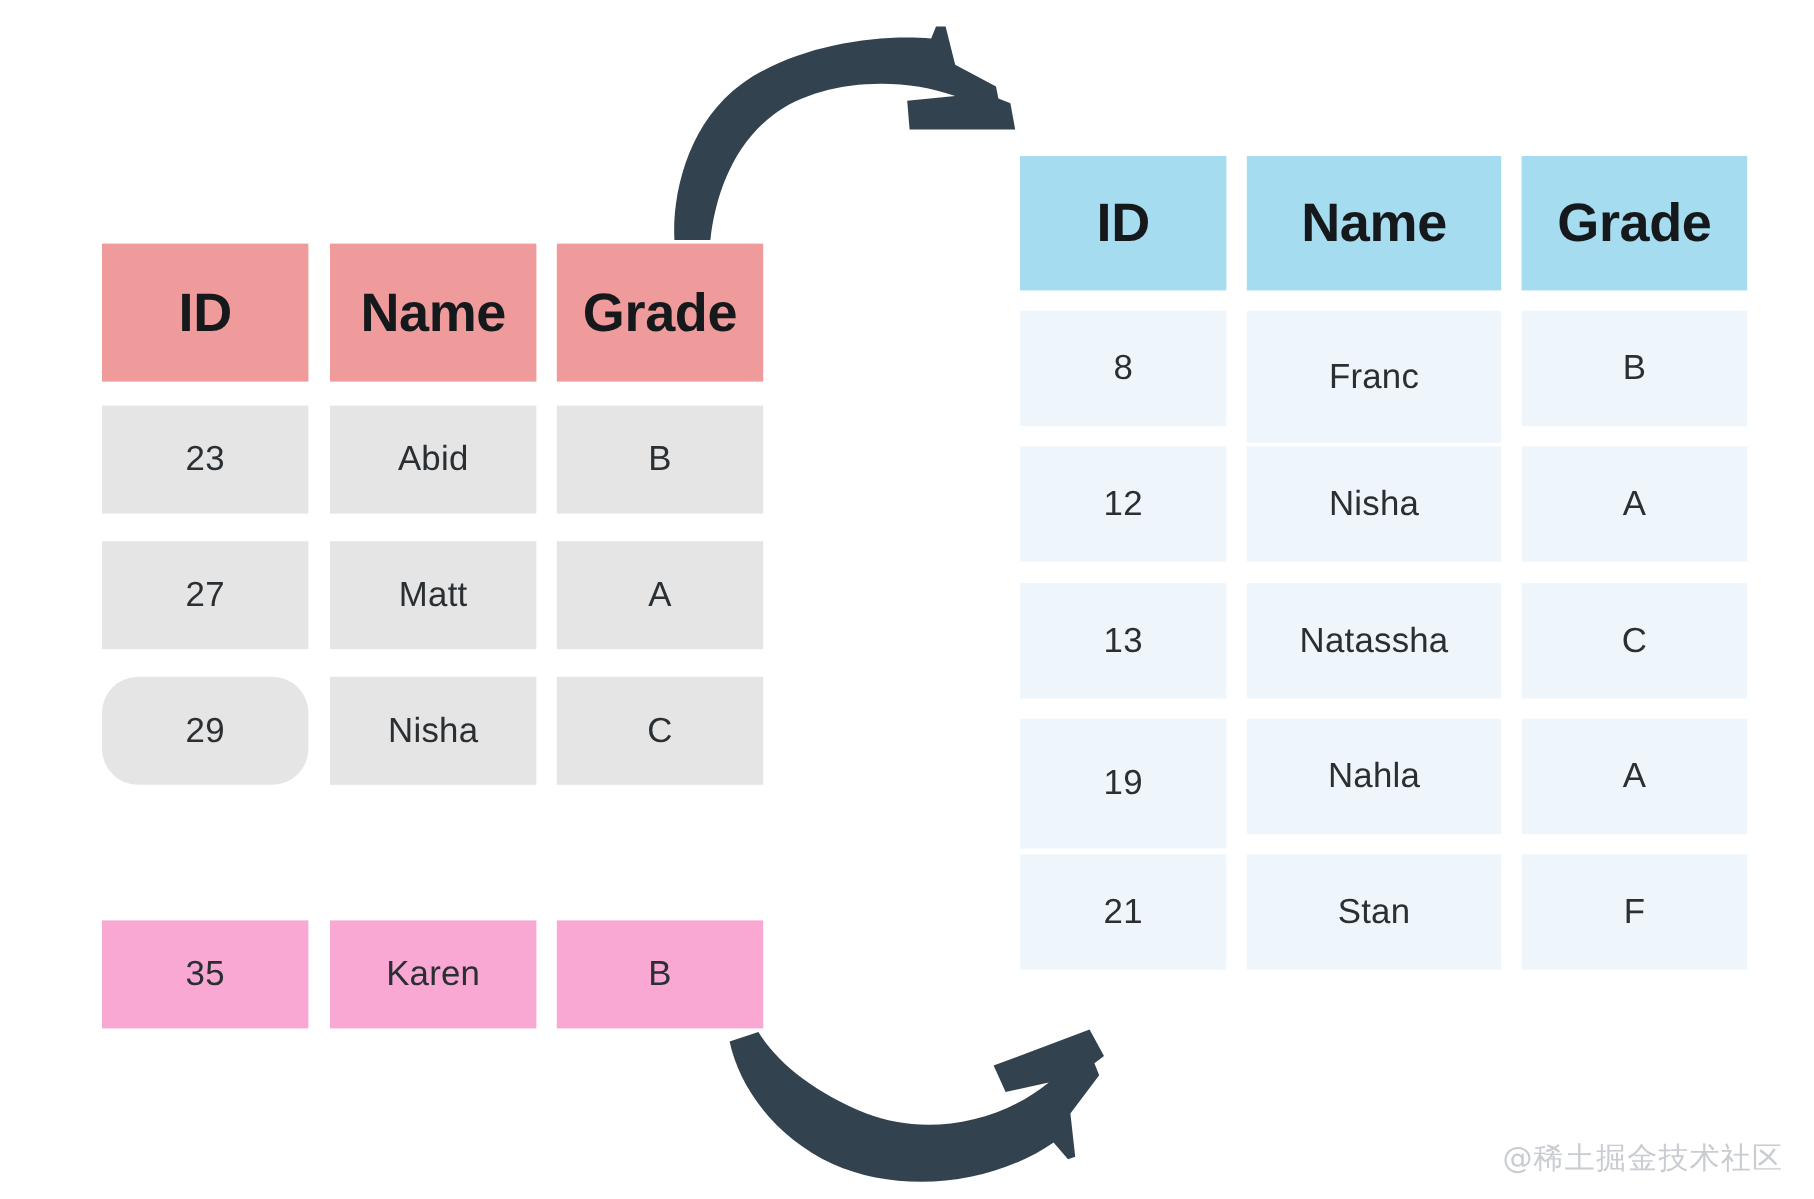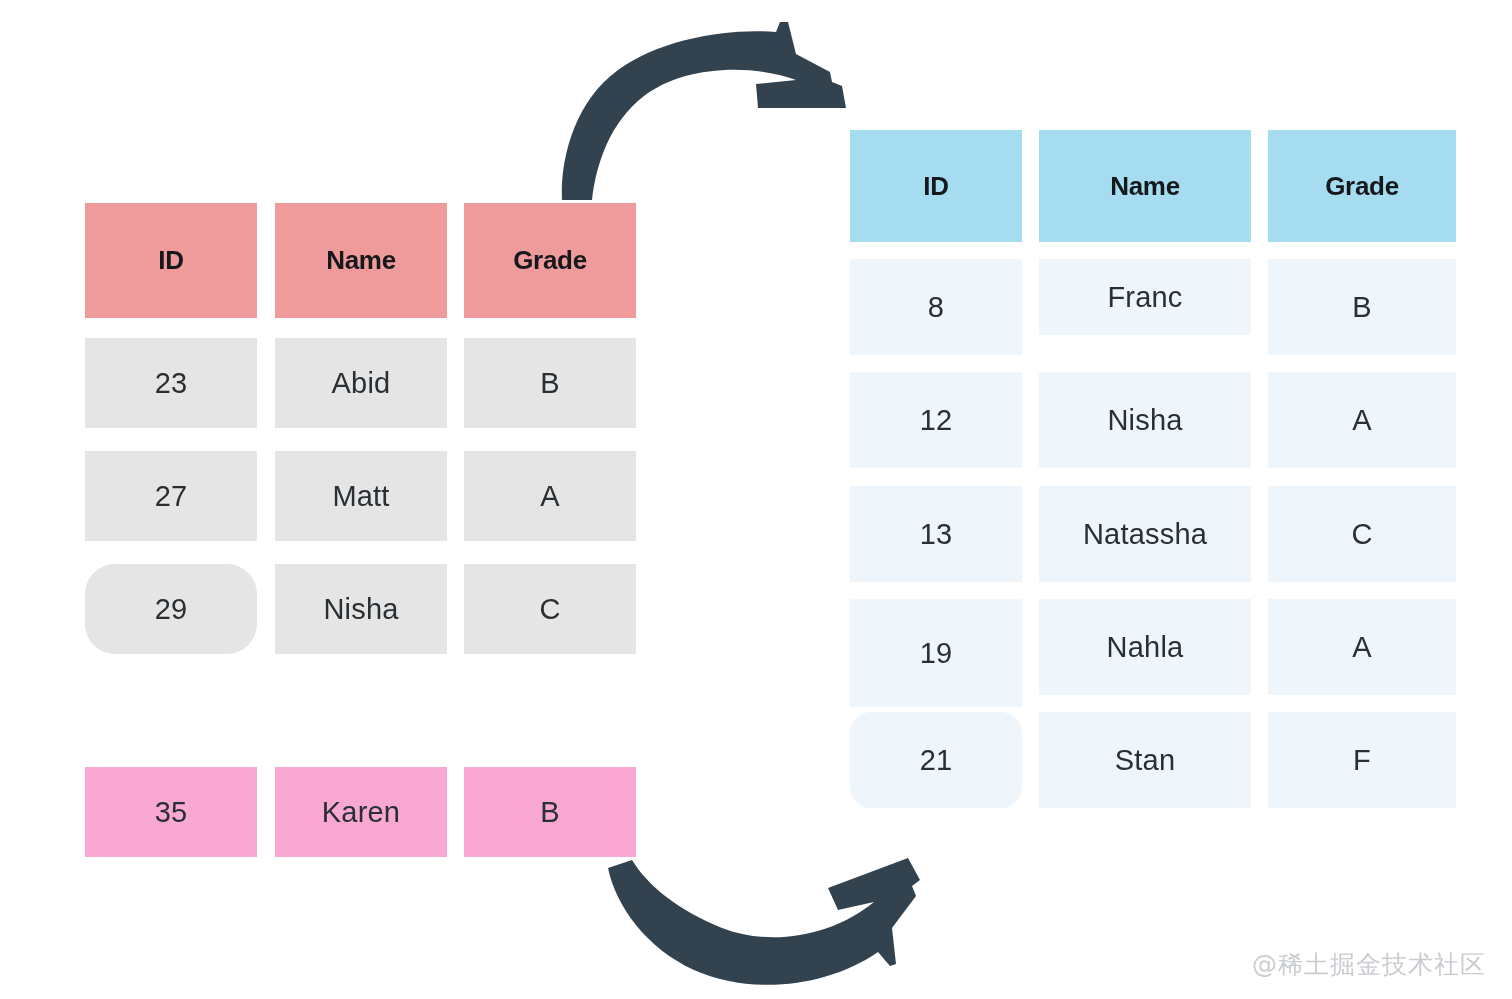--- a/index.html
+++ b/index.html
@@ -22,21 +22,21 @@
   .cell {
     position: absolute;
     display: flex;
     align-items: center;
     justify-content: center;
     box-sizing: border-box;
     color: #15191c;
   }
   .hdr-cell {
     font-weight: 700;
-    font-size: 26px;
+    font-size: 45px;
     letter-spacing: -0.3px;
   }
   .body-cell {
     font-weight: 400;
     font-size: 29px;
     letter-spacing: 0.2px;
     color: #2a2f33;
   }
 
   
@@ -93,36 +93,36 @@
     <div class="cell body-cell theme-green-row" style="left:464px; top:767px; width:172px; height:90px;">B</div>
   </div>
 
   <div>
 
     <div class="cell hdr-cell theme-blue-hdr" style="left:850px;  top:130px; width:172px; height:112px;">ID</div>
     <div class="cell hdr-cell theme-blue-hdr" style="left:1039px; top:130px; width:212px; height:112px;">Name</div>
     <div class="cell hdr-cell theme-blue-hdr" style="left:1268px; top:130px; width:188px; height:112px;">Grade</div>
 
     <div class="cell body-cell theme-blue-row" style="left:850px;  top:259px; width:172px; height:96px;">8</div>
-    <div class="cell body-cell theme-blue-row" style="left:1039px; top:259px; width:212px; height:76px;">Franc</div>
+    <div class="cell body-cell theme-blue-row" style="left:1039px; top:259px; width:212px; height:110px;">Franc</div>
     <div class="cell body-cell theme-blue-row" style="left:1268px; top:259px; width:188px; height:96px;">B</div>
 
     <div class="cell body-cell theme-blue-row" style="left:850px;  top:372px; width:172px; height:96px;">12</div>
     <div class="cell body-cell theme-blue-row" style="left:1039px; top:372px; width:212px; height:96px;">Nisha</div>
     <div class="cell body-cell theme-blue-row" style="left:1268px; top:372px; width:188px; height:96px;">A</div>
 
     <div class="cell body-cell theme-blue-row" style="left:850px;  top:486px; width:172px; height:96px;">13</div>
     <div class="cell body-cell theme-blue-row" style="left:1039px; top:486px; width:212px; height:96px;">Natassha</div>
     <div class="cell body-cell theme-blue-row" style="left:1268px; top:486px; width:188px; height:96px;">C</div>
 
     <div class="cell body-cell theme-blue-row" style="left:850px;  top:599px; width:172px; height:108px;text-align:right;">19</div>
     <div class="cell body-cell theme-blue-row" style="left:1039px; top:599px; width:212px; height:96px;">Nahla</div>
     <div class="cell body-cell theme-blue-row" style="left:1268px; top:599px; width:188px; height:96px;">A</div>
 
-    <div class="cell body-cell theme-blue-row" style="left:850px;  top:712px; width:172px; height:96px;border-radius:21px;">21</div>
+    <div class="cell body-cell theme-blue-row" style="left:850px;  top:712px; width:172px; height:96px;">21</div>
     <div class="cell body-cell theme-blue-row" style="left:1039px; top:712px; width:212px; height:96px;">Stan</div>
     <div class="cell body-cell theme-blue-row" style="left:1268px; top:712px; width:188px; height:96px;">F</div>
   </div>
 
   <svg class="arrow-svg" style="left:540px; top:10px;" width="340" height="200" viewBox="0 0 340 200">
     <path d="M 22 190
              C 20 150, 34 92, 78 60
              C 122 28, 190 18, 236 22
              L 240 12
              L 248 12

